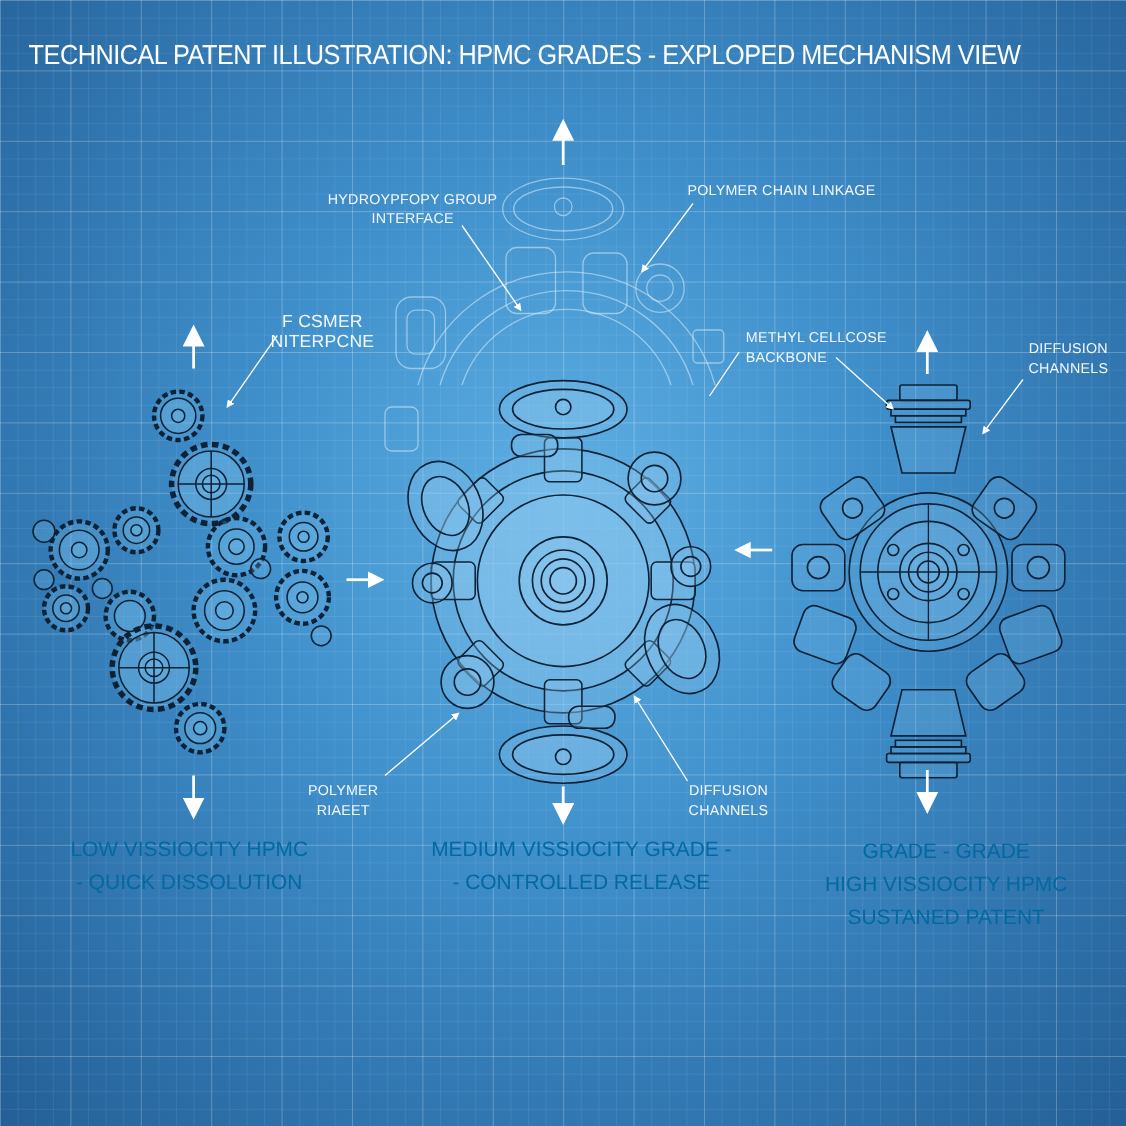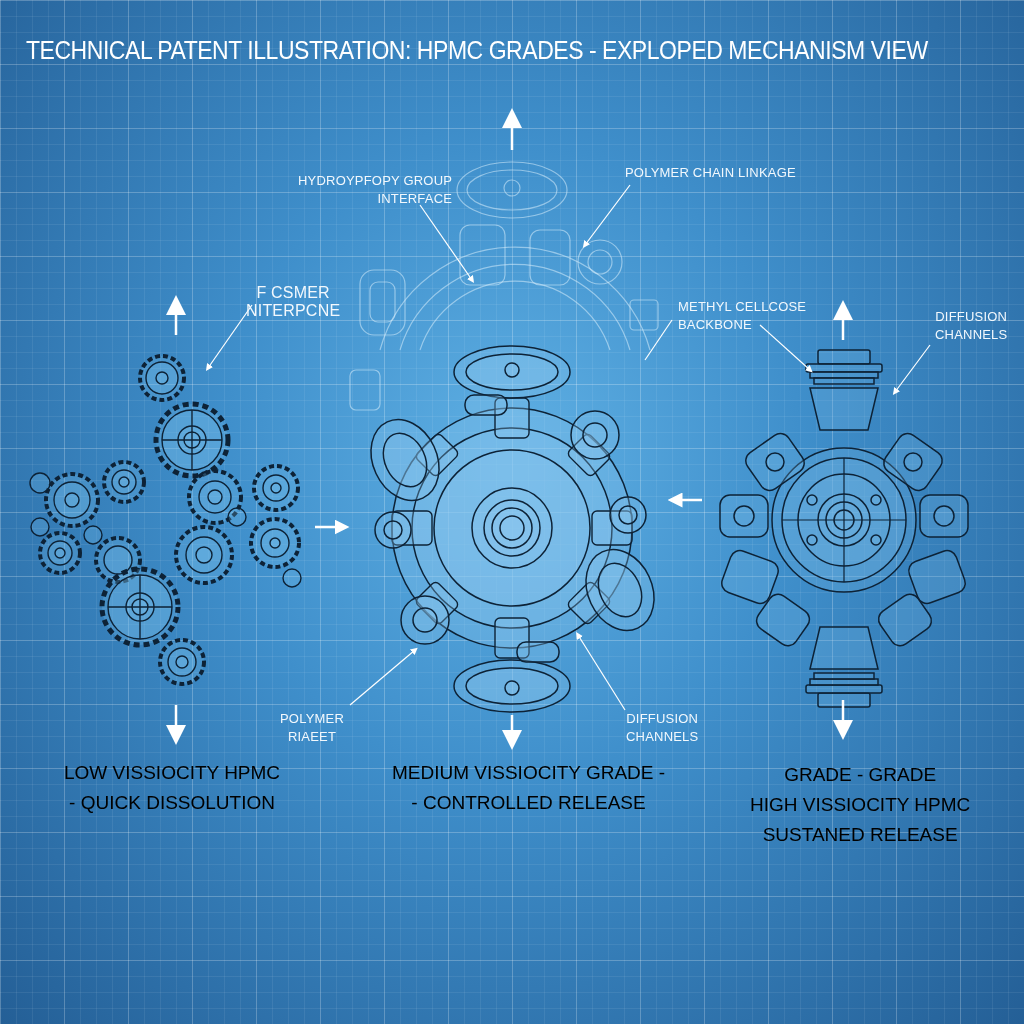--- a/index.html
+++ b/index.html
@@ -21,21 +21,21 @@
   .title {
     position:absolute; left:26px; top:36px; color:#fff;
     font-size:25px; letter-spacing:-0.5px; transform:scaleX(0.92); transform-origin:left;
     white-space:nowrap;
   }
   .label {
     position:absolute; color:#f2f8fd; font-size:13px; line-height:18px;
     text-align:center; letter-spacing:0.2px; white-space:nowrap;
   }
   .caption {
-    position:absolute; color:#000000; font-size:19px; line-height:30px;
+    position:absolute; color:#0369a1; font-size:19px; line-height:30px;
     text-align:center; white-space:nowrap;
   }
   svg.art { position:absolute; inset:0; }
 </style>
 </head>
 <body>
 
 <div class="grid"></div>
 
 <div class="title">TECHNICAL PATENT ILLUSTRATION: HPMC GRADES - EXPLOPED MECHANISM VIEW</div>
@@ -240,21 +240,21 @@
     <line x1="630" y1="185" x2="585" y2="245" marker-end="url(#ahs)"></line>
     <line x1="252" y1="305" x2="208" y2="368" marker-end="url(#ahs)"></line>
     <line x1="672" y1="320" x2="645" y2="360"></line>
     <line x1="760" y1="325" x2="810" y2="370" marker-end="url(#ahs)"></line>
     <line x1="930" y1="345" x2="895" y2="392" marker-end="url(#ahs)"></line>
     <line x1="350" y1="705" x2="415" y2="650" marker-end="url(#ahs)"></line>
     <line x1="625" y1="710" x2="578" y2="635" marker-end="url(#ahs)"></line>
   </g>
 </svg>
 
-<div class="label" style="left:298px; top:172px;text-align:right;">
+<div class="label" style="left:298px; top:172px;">
   <div>HYDROYPFOPY GROUP</div>
   <div>INTERFACE</div>
 </div>
 <div class="label" style="left:625px; top:164px;">
   <div>POLYMER CHAIN LINKAGE</div>
 </div>
 <div class="label" style="left:246px; top:284px; font-size:16px;">
   <div>F CSMER</div>
   <div>NITERPCNE</div>
 </div>
@@ -279,14 +279,14 @@
   <div>LOW VISSIOCITY HPMC</div>
   <div>- QUICK DISSOLUTION</div>
 </div>
 <div class="caption" style="left:392px; top:758px;">
   <div>MEDIUM VISSIOCITY GRADE -</div>
   <div>- CONTROLLED RELEASE</div>
 </div>
 <div class="caption" style="left:750px; top:760px;">
   <div>GRADE  -  GRADE</div>
   <div>HIGH VISSIOCITY HPMC</div>
-  <div>SUSTANED RELEASE</div>
+  <div>SUSTANED PATENT</div>
 </div>
 
 </body></html>

